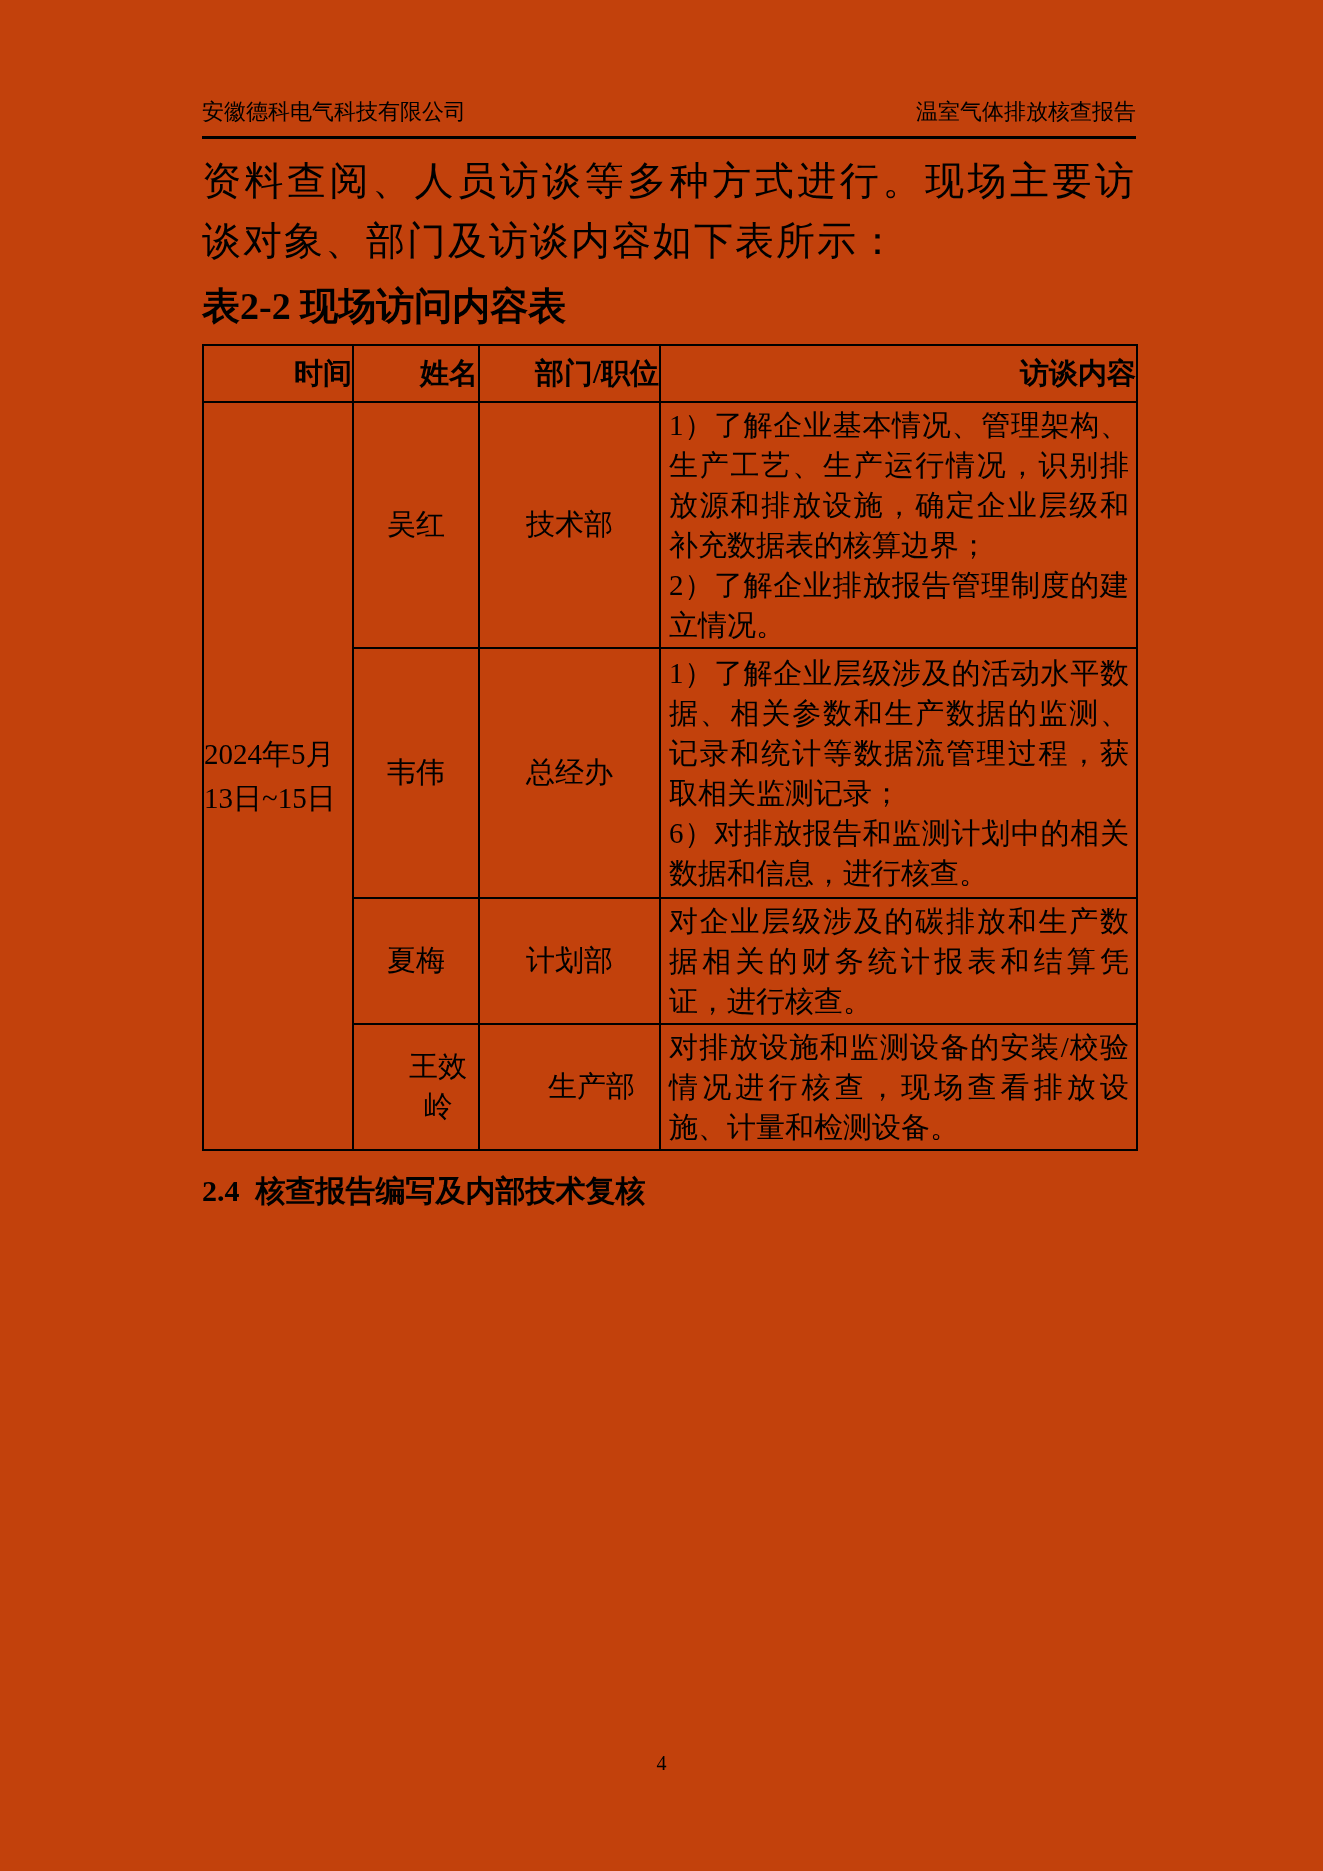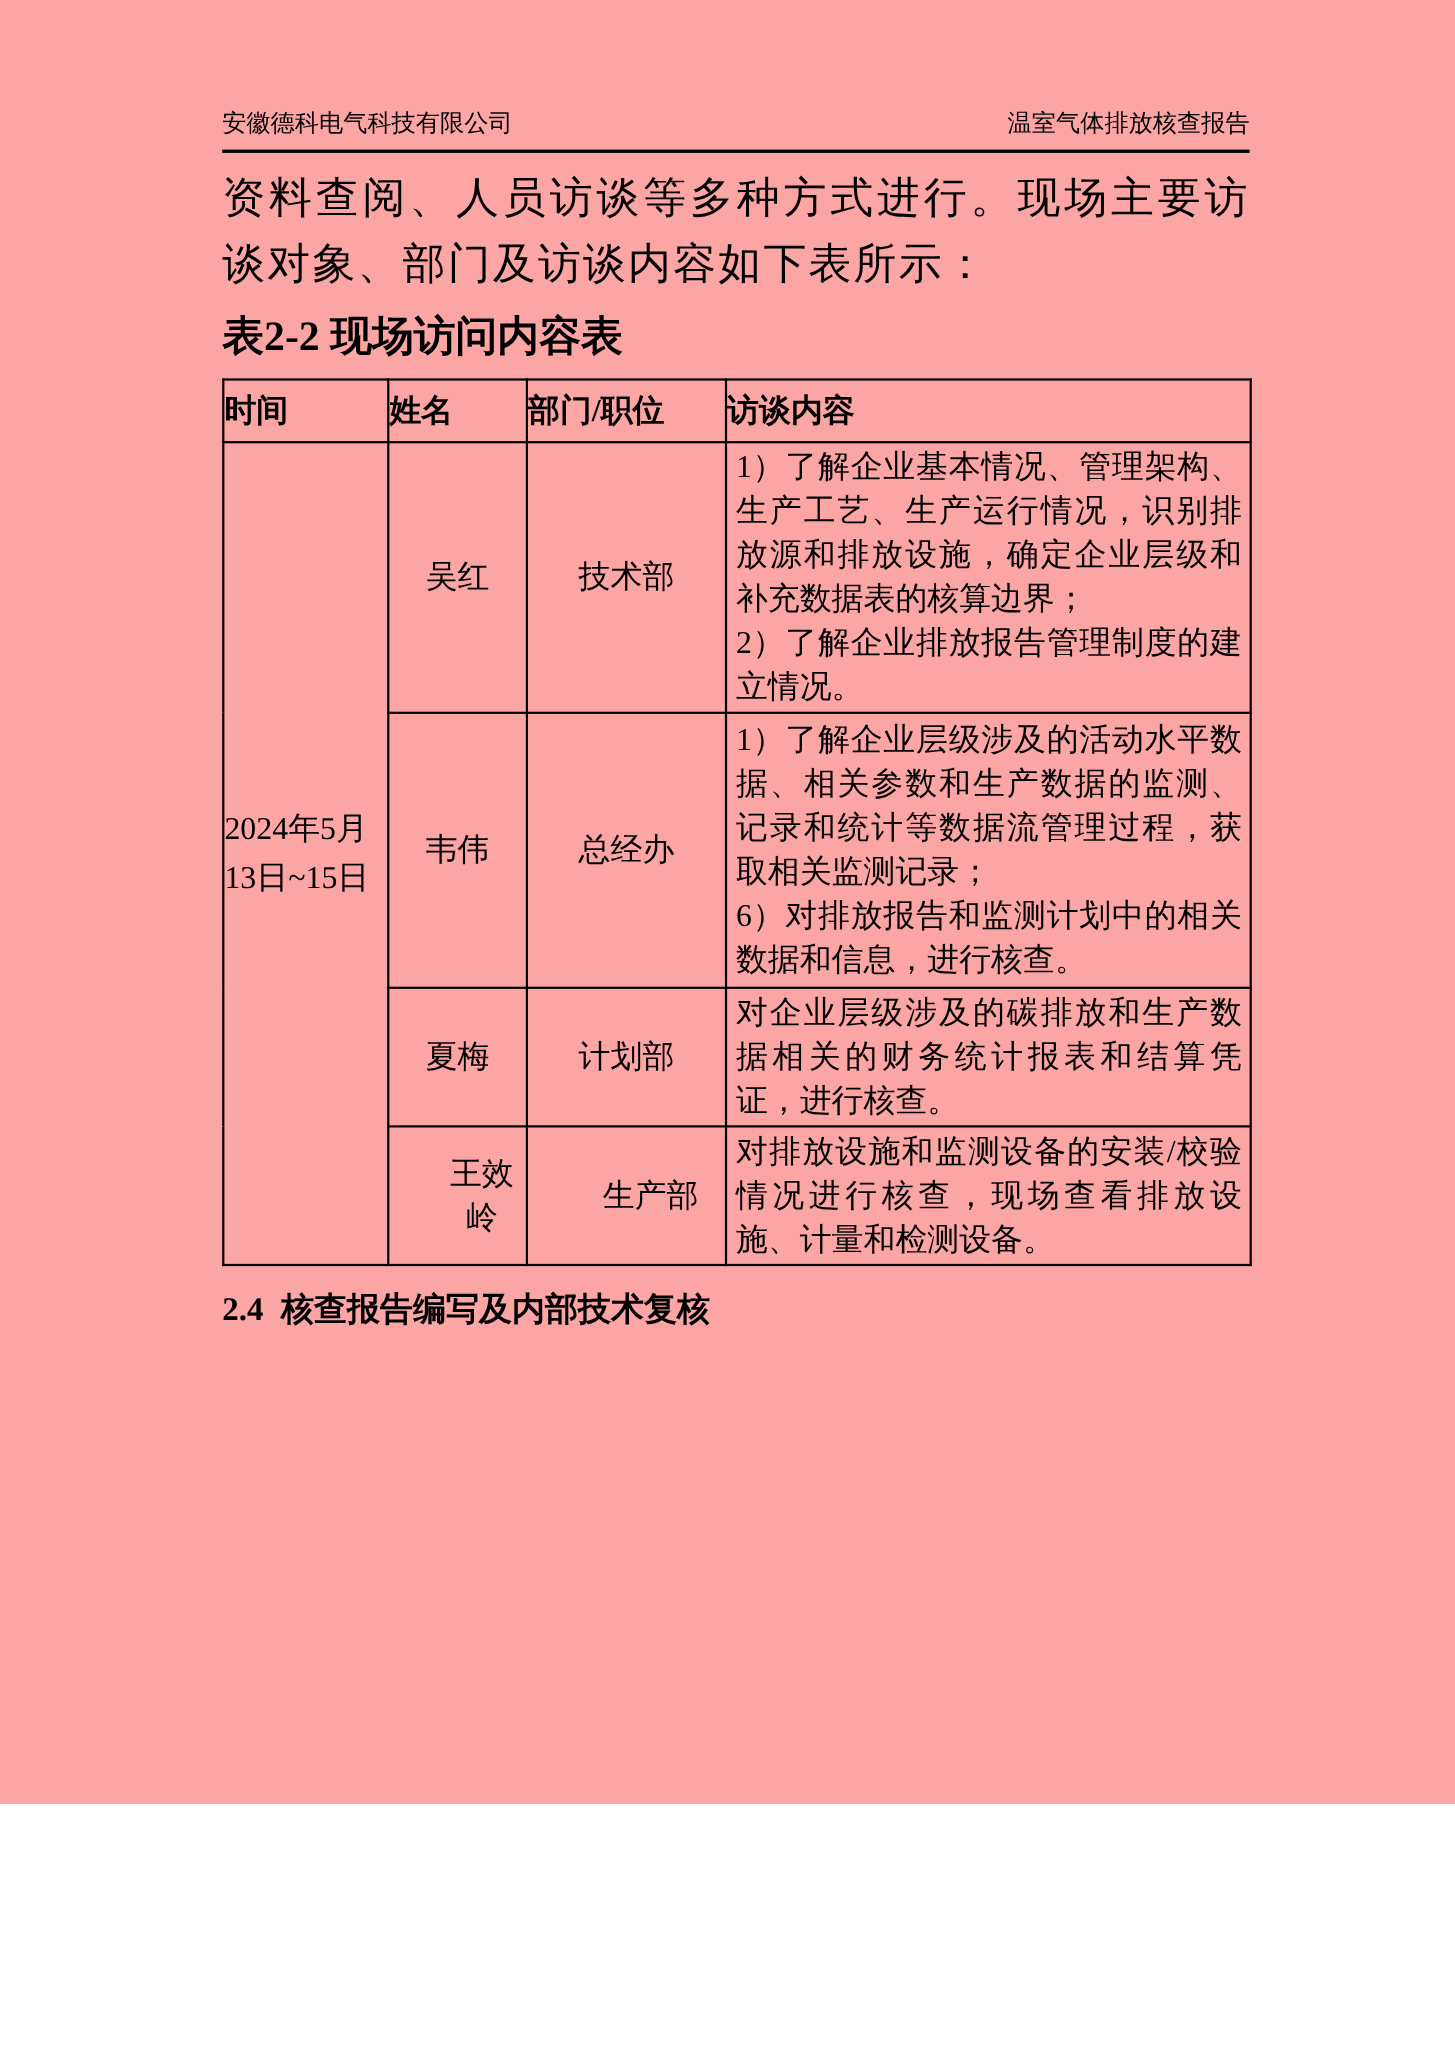--- a/index.html
+++ b/index.html
@@ -3,22 +3,22 @@
 <meta charset="utf-8">
 <style>
   html, body {
     margin: 0;
     padding: 0;
     background: #ffffff;
   }
   .page {
     position: relative;
     width: 1323px;
-    height: 1640px;
-    background: #fca5a5;
+    height: 1871px;
+    background: #c2410c;
     color: #000000;
     font-family: "Liberation Serif", "DejaVu Serif", serif;
     overflow: hidden;
   }
   .content {
     position: absolute;
     left: 202px;
     top: 0;
     width: 934px;
   }
@@ -55,21 +55,21 @@
   table.interview th,
   table.interview td {
     border: 2px solid #000;
     font-size: 29px;
     vertical-align: middle;
     padding: 0;
   }
   table.interview th {
     height: 55px;
     font-weight: bold;
-    text-align: left;
+    text-align: right;
     margin-left: 24px;
   }
   .cc { text-align: center; }
   .time-cell {
     text-align: left;
     line-height: 44px;
   }
   .content-cell {
     padding: 2px 7px 2px 8px !important;
   }

